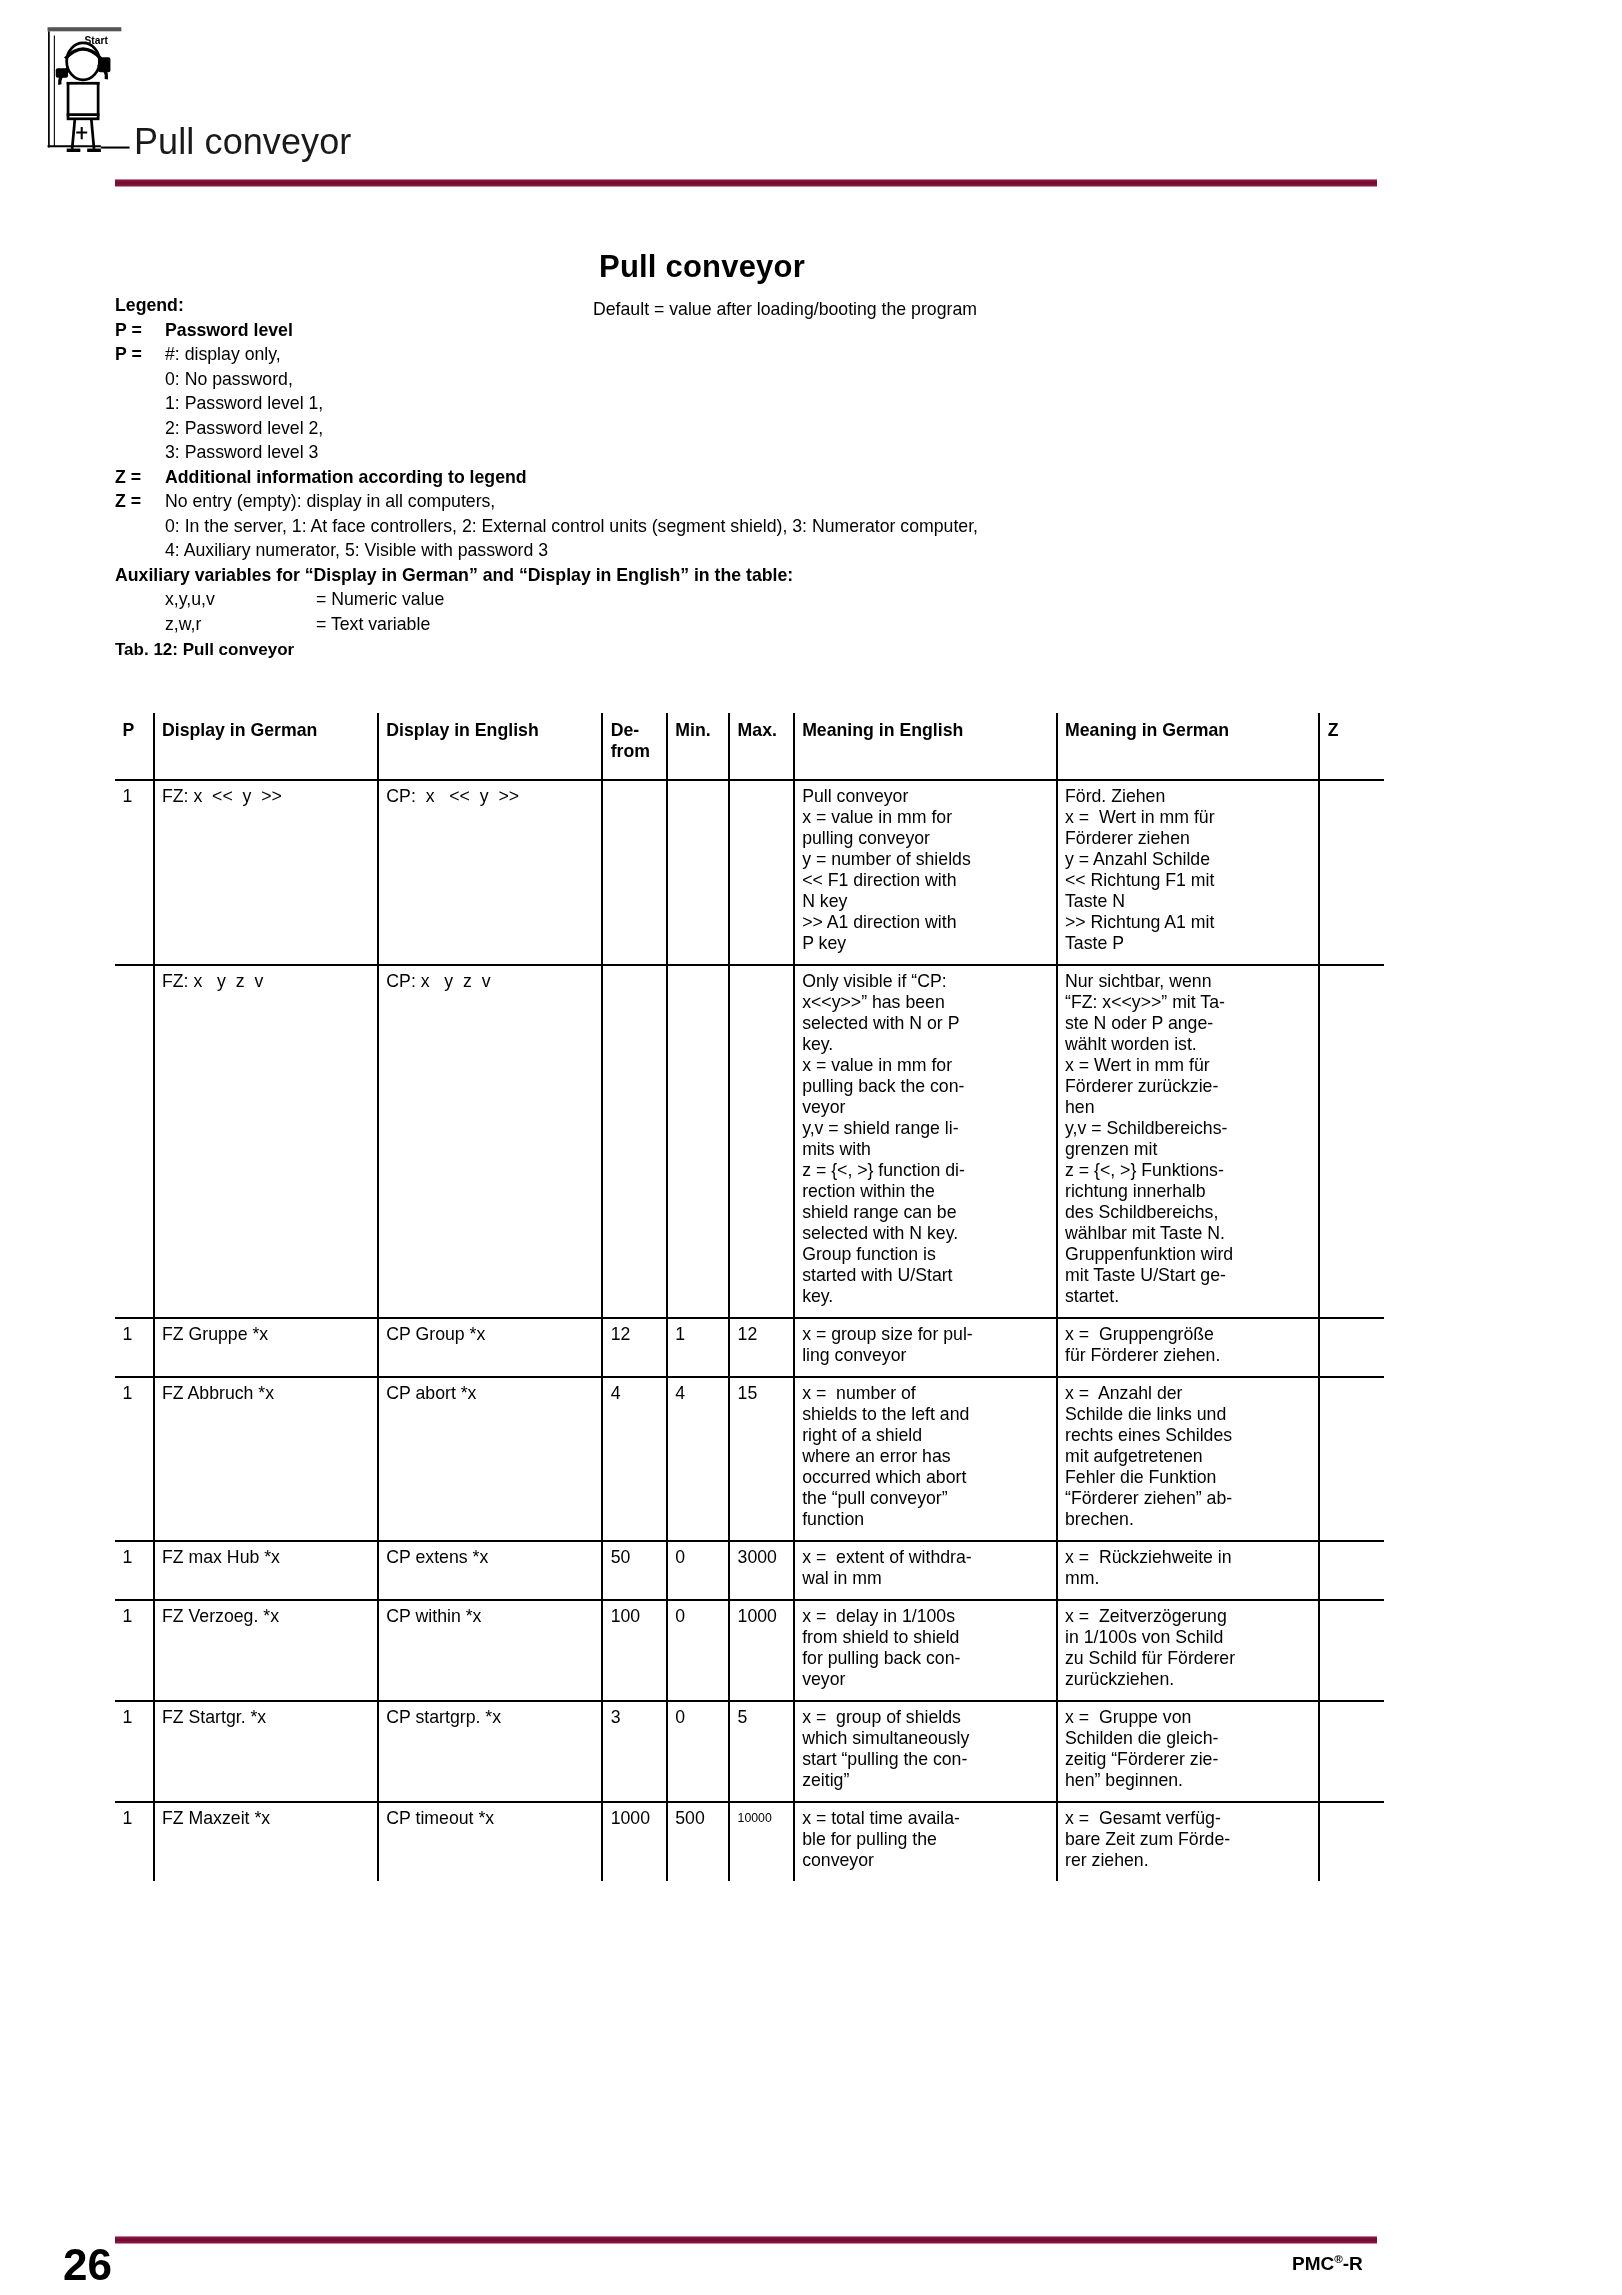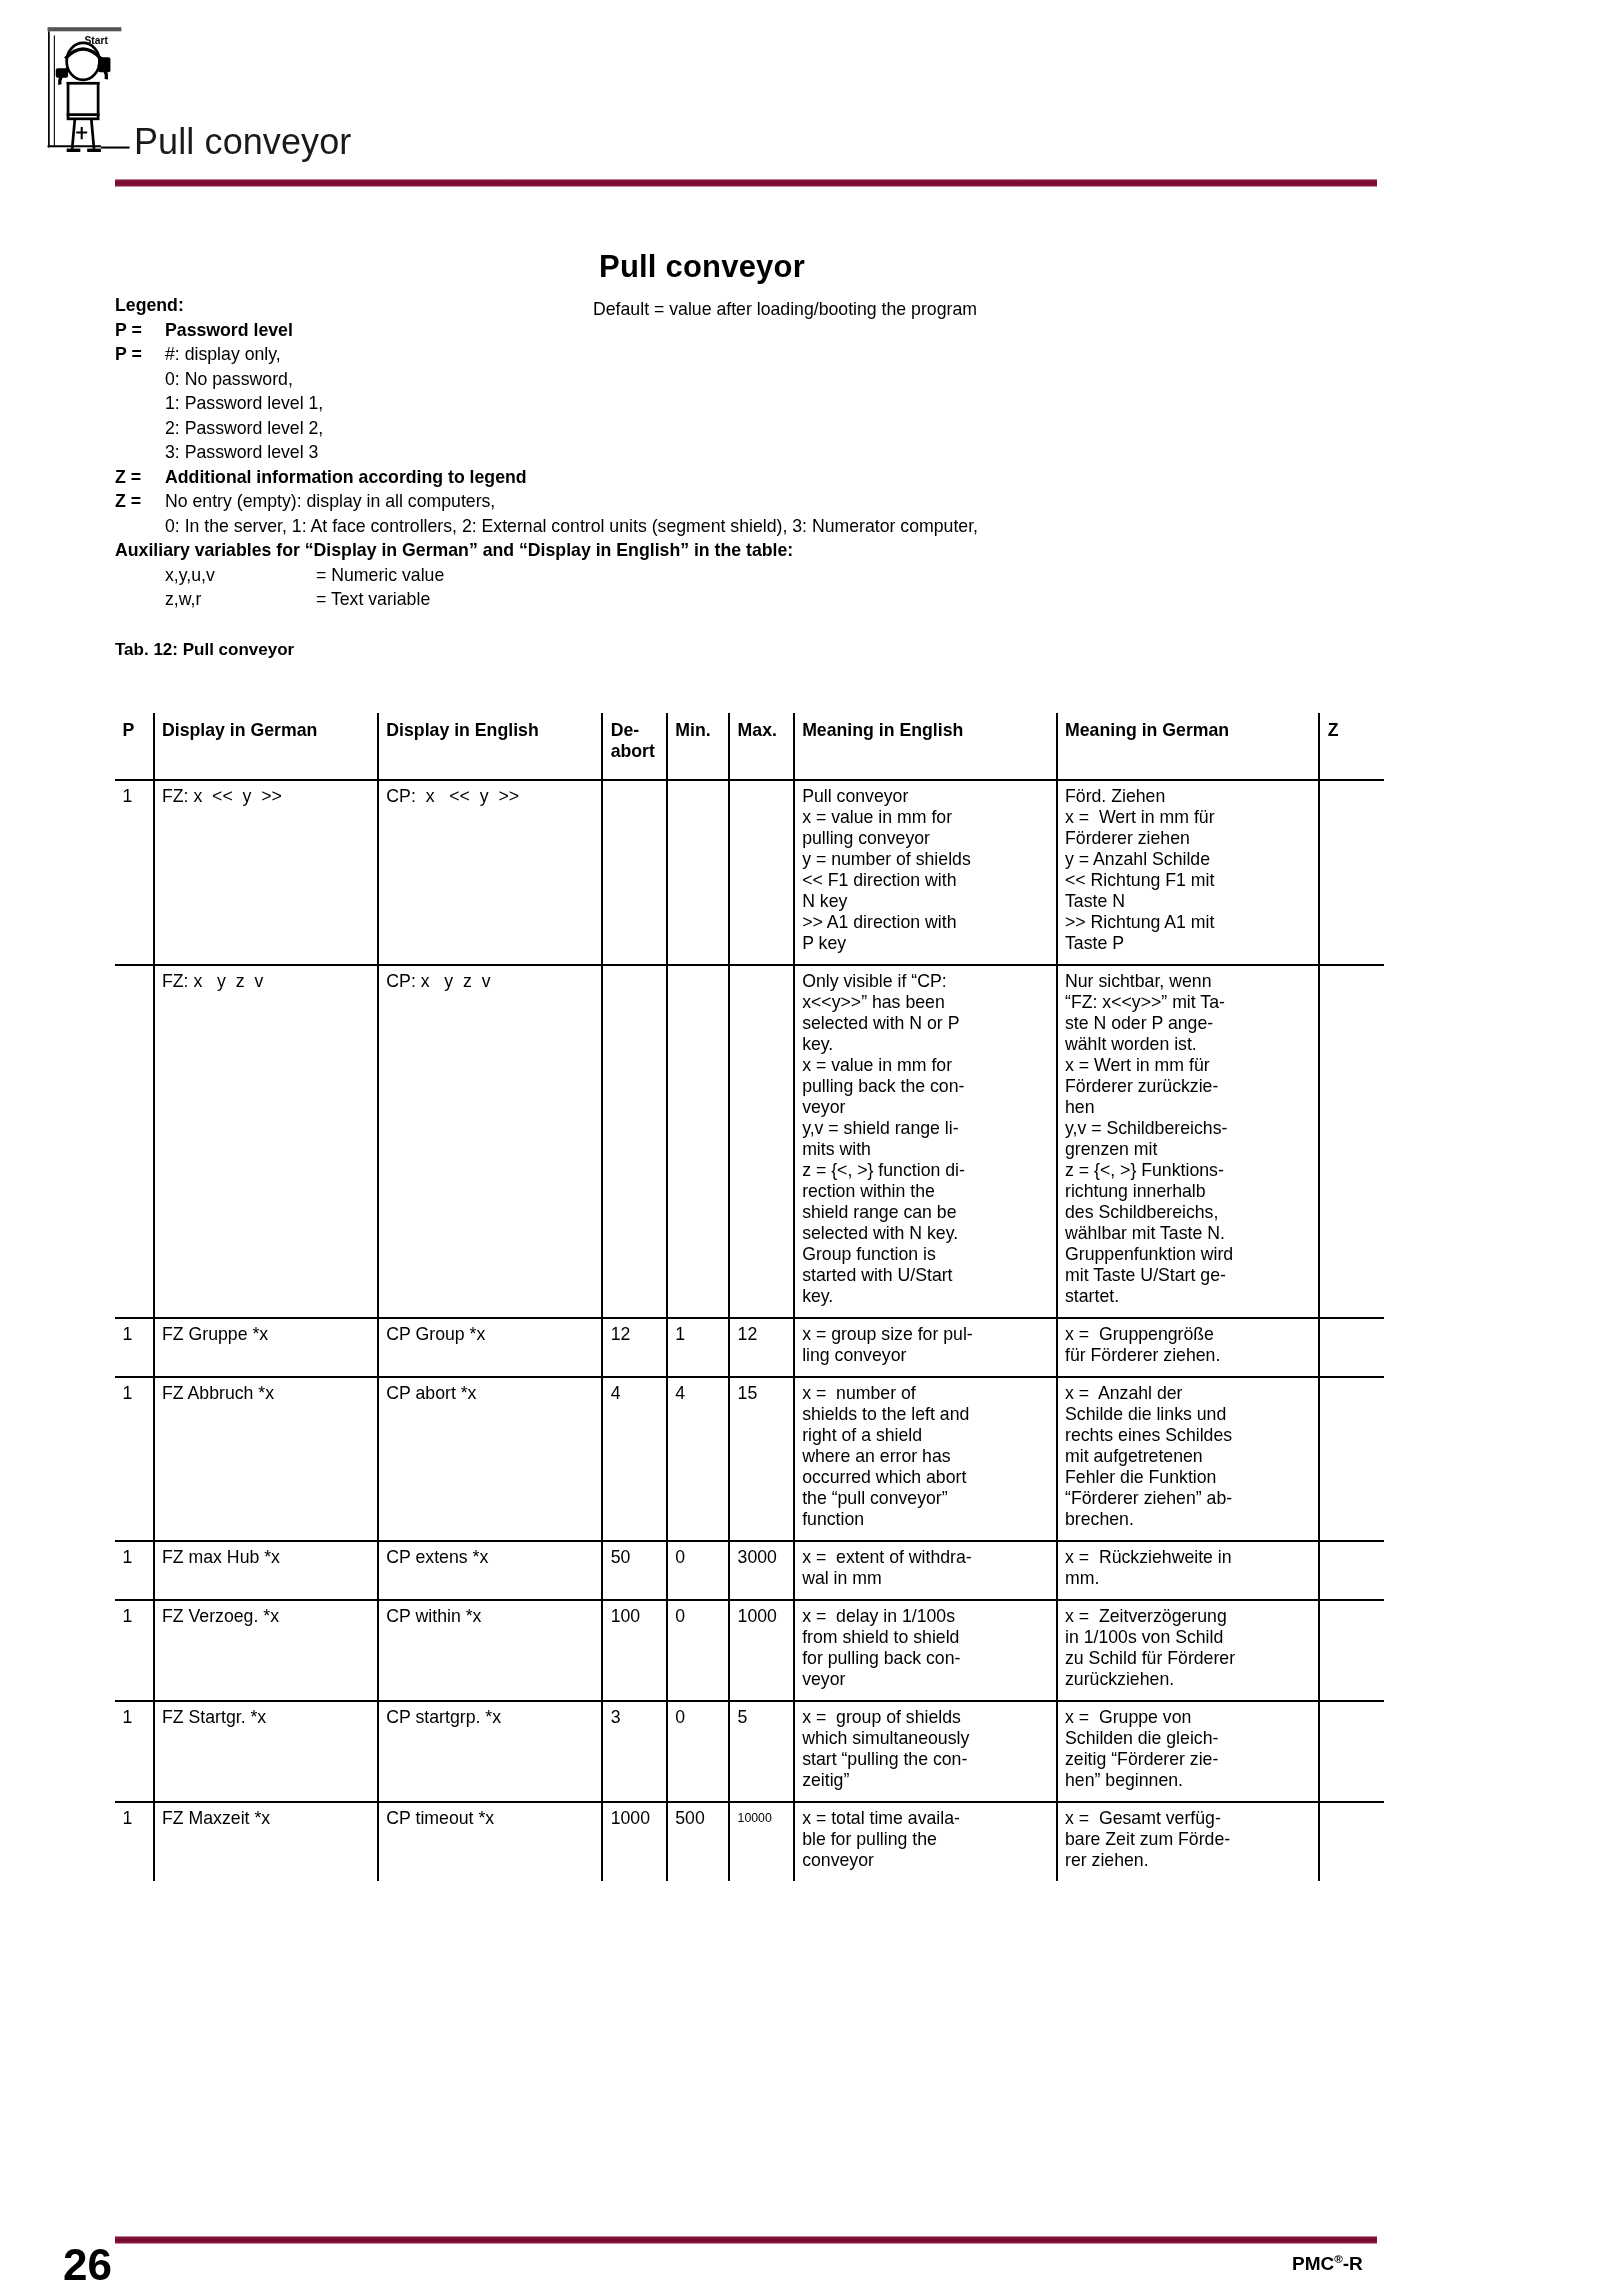--- a/index.html
+++ b/index.html
@@ -258,20 +258,23 @@
     <span class="lg-key">Z =</span>
     <span class="lg-bold">Additional information according to legend</span>
   </div>
 
   <div class="lg-row">
     <span class="lg-key">Z =</span>
     <span class="lg-val">No entry (empty): display in all computers,</span>
   </div>
   <div class="lg-row lg-indent">
     <span class="lg-val">0: In the server, 1: At face controllers, 2: External control units (segment shield), 3: Numerator computer,</span>
+  </div>
+  <div class="lg-row lg-indent">
+    <span class="lg-val">4: Auxiliary numerator, 5: Visible with password 3</span>
   </div>
 
   <div class="lg-row">
     <span class="lg-bold">Auxiliary variables for “Display in German” and “Display in English” in the table:</span>
   </div>
 
   <div class="lg-aux-row">
     <span class="lg-aux-name">x,y,u,v</span>
     <span>= Numeric value</span>
   </div>
@@ -295,21 +298,21 @@
         <col class="col-me">
         <col class="col-mg">
       <col class="col-z">
     </colgroup>
     <thead>
       <tr>
         <th class="cell-pre">P</th>
         <th class="cell-pre">Display in German</th>
         <th class="cell-pre">Display in English</th>
         <th class="cell-pre">De-
-abort</th>
+from</th>
         <th class="cell-pre">Min.</th>
         <th class="cell-pre">Max.</th>
         <th class="cell-pre">Meaning in English</th>
         <th class="cell-pre">Meaning in German</th>
         <th class="cell-pre">Z</th>
       </tr>
     </thead>
     <tbody>
 
       <tr class="divide">

